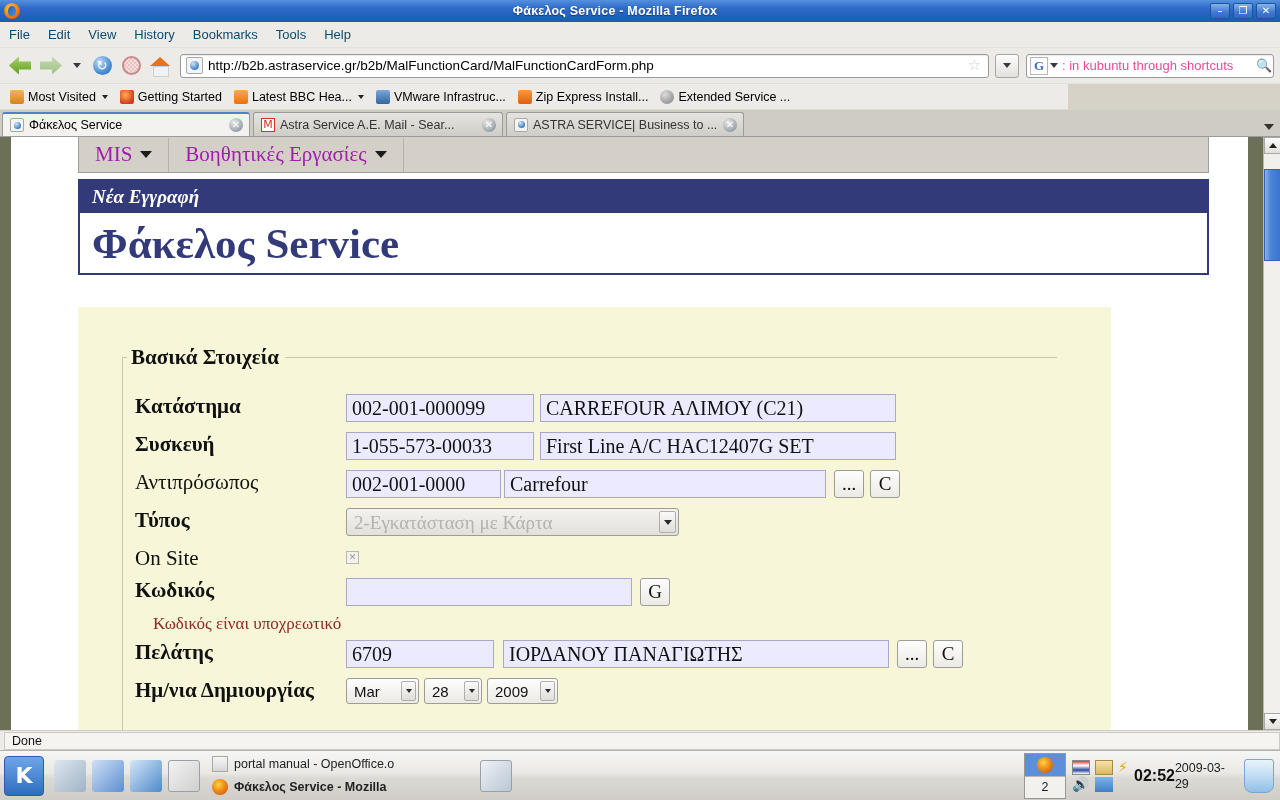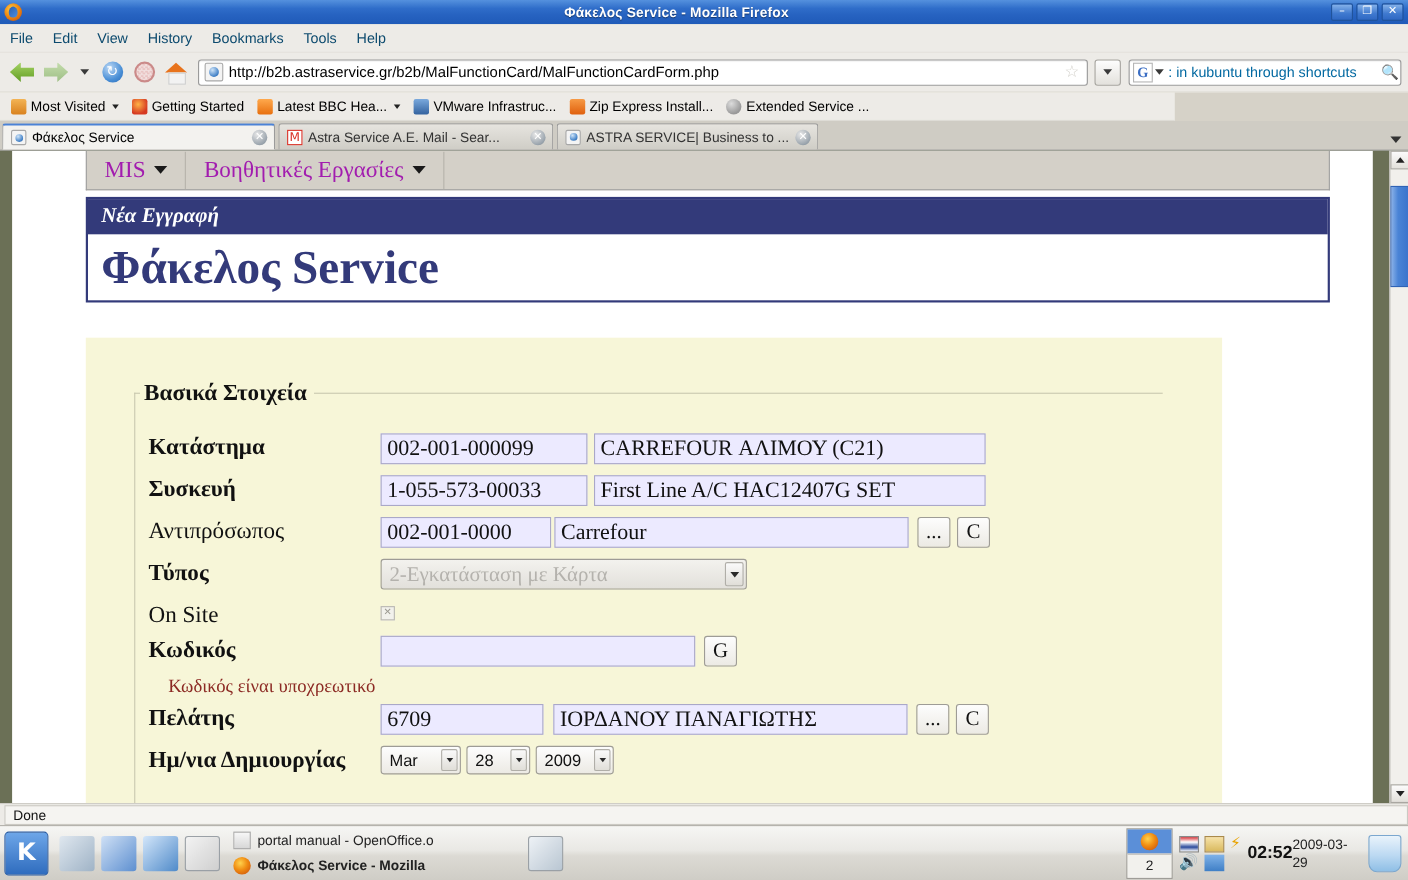--- a/index.html
+++ b/index.html
@@ -134,21 +134,21 @@
     width: 248px; height: 24px; background: #fff; border: 1px solid #9a9a9a;
     border-radius: 3px; display: flex; align-items: center; margin-left: 4px;
     flex: 0 0 auto; box-shadow: inset 0 1px 1px rgba(0,0,0,.08);
   }
   .g-ico {
     width: 18px; height: 18px; margin: 0 2px 0 3px; border: 1px solid #b5b5b5;
     background: #fff; font-weight: bold; font-size: 13px; line-height: 16px;
     text-align: center; color: #3b6ec4; font-family: "Liberation Serif", serif;
     flex: 0 0 auto;
   }
-  .search-text { flex: 1 1 auto; font-size: 13px; color: #0369a1; white-space: nowrap; overflow: hidden; }
+  .search-text { flex: 1 1 auto; font-size: 13px; color: #ec4899; white-space: nowrap; overflow: hidden; }
   .mag {
     width: 18px; flex: 0 0 auto; font-size: 13px; color: #4a7fc0; text-align: center;
     font-family: "DejaVu Sans", sans-serif;
   }
 
   
   .bookmarks {
     position: absolute; left: 0; top: 84px; width: 1068px; height: 26px;
     background: #edebe7; display: flex; align-items: center; padding: 0 4px;
     border-bottom: 1px solid #dedcd6;
@@ -558,21 +558,21 @@
               <div class="ftxt" style="width:286px"></div>
               <div class="sqbtn" style="margin-left:8px">G</div>
             </div>
             <div class="frow" style="top:244px;left:30px">
               <div class="errmsg">Κωδικός είναι υποχρεωτικό</div>
             </div>
 
             <div class="frow" style="top:270px;left:8px">
               <div class="flabel bold">Πελάτης</div>
               <div class="ftxt" style="width:148px">6709</div>
-              <div class="ftxt" style="width:322px;margin-left:9px">ΙΟΡΔΑΝΟΥ ΠΑΝΑΓΙΩΤΗΣ</div>
+              <div class="ftxt" style="width:386px;margin-left:9px">ΙΟΡΔΑΝΟΥ ΠΑΝΑΓΙΩΤΗΣ</div>
               <div class="sqbtn" style="margin-left:8px">...</div>
               <div class="sqbtn" style="margin-left:6px">C</div>
             </div>
 
             <div class="frow" style="top:308px;left:8px">
               <div class="flabel bold" style="line-height:24px;width:215px"><span>Ημ/νια Δημιουργίας</span></div>
               <div class="dsel" style="width:73px">
                 <span style="font-family:'Liberation Sans',sans-serif;font-size:15px">Mar</span>
                 <div class="dsel-btn" style="margin-left:auto">
                     <div class="selcaret" style="border-top-width:4px;border-left-width:3px;border-right-width:3px"></div>

